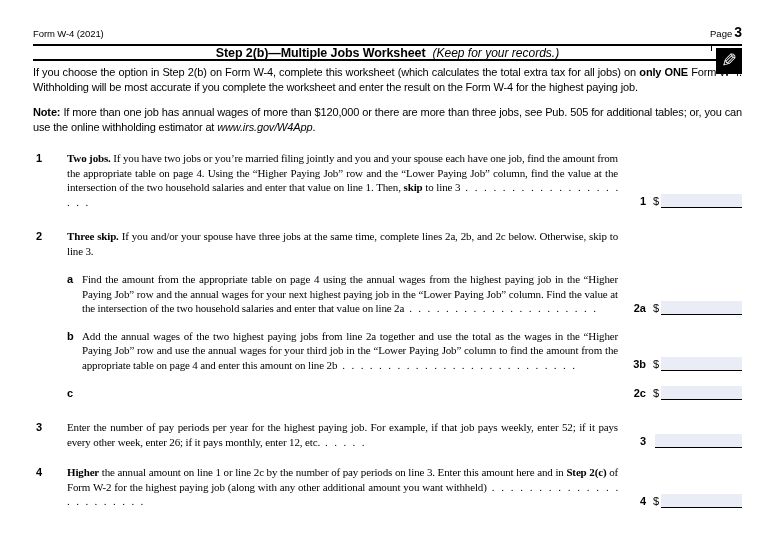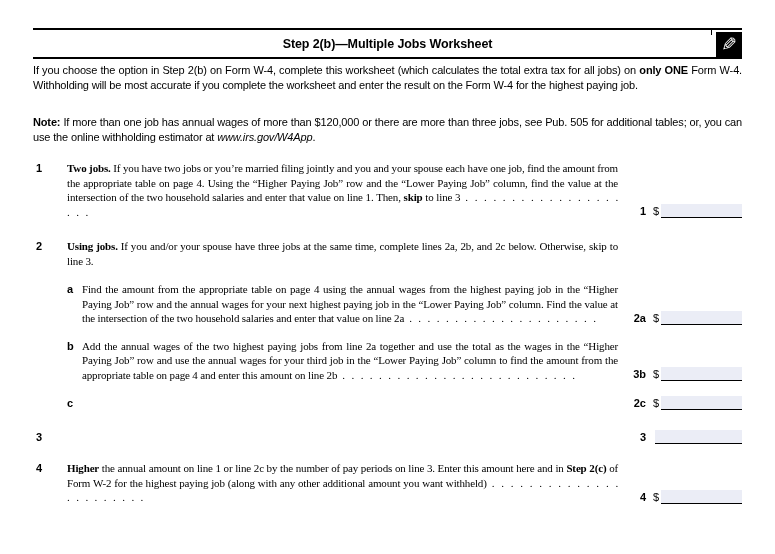--- a/index.html
+++ b/index.html
@@ -14,40 +14,40 @@
 
   
   .topline { display: flex; justify-content: space-between; align-items: baseline; }
   .form-id { font-size: 9.5px; letter-spacing: -0.1px; }
   .page-ind { font-size: 9.5px; }
   .page-num { font-weight: bold; font-size: 14px; margin-left: 2px; }
   .rule-top { border-top: 2px solid #000; margin-top: 4px; }
 
   
   .titlebar {
-    position: relative; height: 29px;
+    position: relative; height: 15px;
     border-bottom: 2.5px solid #000;
     display: flex; align-items: center; justify-content: center;
   }
   .titlebar::before {
     content: ""; position: absolute; right: 30px; top: 0; height: 5px;
     border-left: 1.5px solid #000;
   }
   .wtitle { font-weight: bold; font-size: 12.5px; letter-spacing: -0.1px; }
   .wsub { font-style: italic; font-size: 12px; margin-left: 7px; }
   .pencil-box {
     position: absolute; right: 0; top: 1.5px; width: 26px; height: 26px;
     background: #000; display: flex; align-items: center; justify-content: center;
   }
   .pencil-glyph { color: #fff; font-size: 19px; line-height: 1; transform: scaleX(-1); }
 
   
   .para { text-align: justify; line-height: 14.5px; letter-spacing: -0.15px; }
   .intro { margin-top: 4px; }
-  .note  { margin-top: 23px; }
+  .note  { margin-top: 11px; }
 
   
   .wrow { display: flex; align-items: stretch; }
   .wnum { width: 34px; padding-left: 3px; font-weight: bold; flex-shrink: 0; line-height: 14.5px; }
   .wletter { width: 15px; font-weight: bold; flex-shrink: 0; line-height: 14.5px; }
   .wtext { width: 551px; text-align: justify; line-height: 14.5px; letter-spacing: -0.15px; font-family: Liberation Serif, serif; }
   .sub .wtext { width: 536px; }
   .dots { word-spacing: 4px; margin-left: 5px; white-space: normal; }
   .wans {
     margin-left: auto; align-self: flex-end; flex-shrink: 0;
@@ -63,24 +63,29 @@
   .r2b { margin-top: 13px; }
   .r2c { margin-top: 14px; }
   .r3  { margin-top: 19px; }
   .r4  { margin-top: 16px; }
 </style>
 </head>
 <body>
 
 <div class="page">
 
+  <div class="topline">
+    <span class="form-id">Form W-4 (2021)</span>
+    <span><span class="page-ind">Page</span><span class="page-num">3</span></span>
+  </div>
   <div class="rule-top"></div>
 
   <div class="titlebar">
     <span class="wtitle">Step 2(b)—Multiple Jobs Worksheet</span>
+    <span class="wsub">(Keep for your records.)</span>
     <span class="pencil-box">
         <span class="pencil-glyph">✎</span>
       </span>
   </div>
 
   <div class="para intro"><span>If you choose the option in Step 2(b) on Form W-4, complete this worksheet (which calculates the total extra tax for all jobs) on </span><b>only ONE</b><span> Form W-4. Withholding will be most accurate if you complete the worksheet and enter the result on the Form W-4 for the highest paying job.</span></div>
 
   <div class="para note"><b>Note:</b><span> If more than one job has annual wages of more than $120,000 or there are more than three jobs, see Pub. 505 for additional tables; or, you can use the online withholding estimator at </span><i>www.irs.gov/W4App</i><span>.</span></div>
 
   <div class="wrow r1">
@@ -88,21 +93,21 @@
     <div class="wtext"><span><b>Two jobs. </b><span>If you have two jobs or you’re married filing jointly and you and your spouse each have one job, find the amount from the appropriate table on page 4. Using the “Higher Paying Job” row and the “Lower Paying Job” column, find the value at the intersection of the two household salaries and enter that value on line 1. Then, </span><b>skip</b><span> to line 3</span></span><span class="dots">. . . . . . . . . . . . . . . . . . . .</span></div>
     <div class="wans">
       <span class="wlabel">1</span>
       <span class="wcur">$</span>
       <span class="wfield"></span>
     </div>
   </div>
 
   <div class="wrow r2">
     <div class="wnum">2</div>
-    <div class="wtext"><span><b>Using jobs. </b><span>If you and/or your spouse have three jobs at the same time, complete lines 2a, 2b, and 2c below. Otherwise, skip to line 3.</span></span></div>
+    <div class="wtext"><span><b>Three skip. </b><span>If you and/or your spouse have three jobs at the same time, complete lines 2a, 2b, and 2c below. Otherwise, skip to line 3.</span></span></div>
   </div>
 
   <div class="wrow sub r2a">
     <div class="wnum"></div>
     <div class="wletter">a</div>
     <div class="wtext"><span><span>Find the amount from the appropriate table on page 4 using the annual wages from the highest paying job in the “Higher Paying Job” row and the annual wages for your next highest paying job in the “Lower Paying Job” column. Find the value at the intersection of the two household salaries and enter that value on line 2a</span></span><span class="dots">. . . . . . . . . . . . . . . . . . . . .</span></div>
     <div class="wans">
       <span class="wlabel">2a</span>
       <span class="wcur">$</span>
       <span class="wfield"></span>
@@ -125,20 +130,21 @@
     <div class="wletter">c</div>
     <div class="wans">
       <span class="wlabel">2c</span>
       <span class="wcur">$</span>
       <span class="wfield"></span>
     </div>
   </div>
 
   <div class="wrow r3">
     <div class="wnum">3</div>
+    <div class="wtext"><span><span>Enter the number of pay periods per year for the highest paying job. For example, if that job pays weekly, enter 52; if it pays every other week, enter 26; if it pays monthly, enter 12, etc.</span></span><span class="dots">. . . . .</span></div>
     <div class="wans">
       <span class="wlabel">3</span>
       <span class="wcur"></span>
       <span class="wfield"></span>
     </div>
   </div>
 
   <div class="wrow r4">
     <div class="wnum">4</div>
     <div class="wtext"><span><b>Higher</b><span> the annual amount on line 1 or line 2c by the number of pay periods on line 3. Enter this amount here and in </span><b>Step 2(c)</b><span> of Form W-2 for the highest paying job (along with any other additional amount you want withheld)</span></span><span class="dots">. . . . . . . . . . . . . . . . . . . . . . .</span></div>

